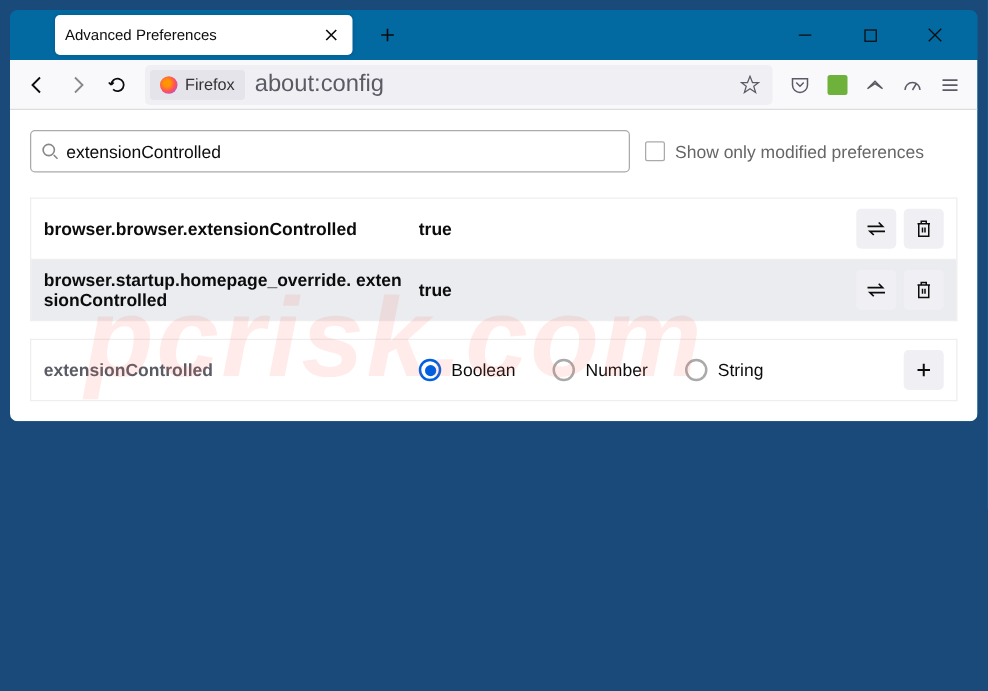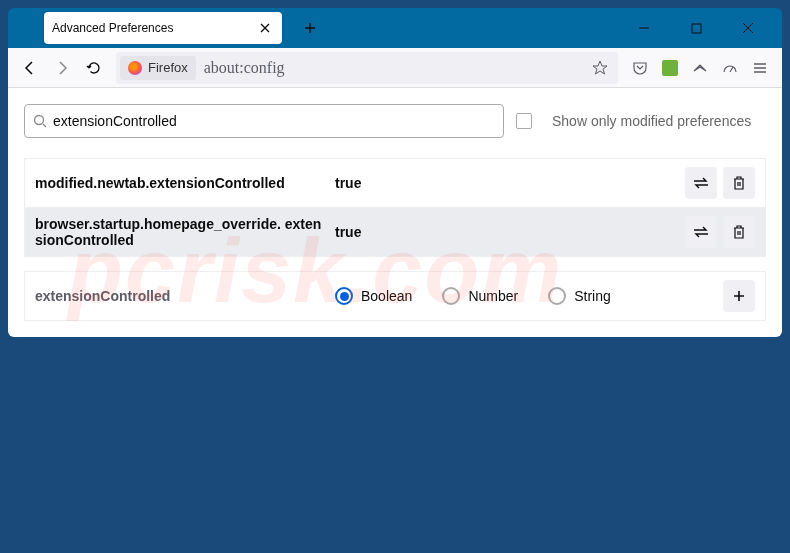--- a/index.html
+++ b/index.html
@@ -9,28 +9,28 @@
     .tab { display: flex; align-items: center; background: #fff; border-radius: 4px; padding: 0 8px; height: 32px; width: 238px; box-shadow: 0 0 3px rgba(0,0,0,.15); }
     .tab-title { font-size: 12px; flex: 1; color: #0c0c0d; }
     .icon-btn { width: 28px; height: 28px; display: inline-flex; align-items: center; justify-content: center; border: none; background: none; cursor: pointer; border-radius: 4px; color: #555; }
     .new-tab { margin-left: 14px; }
     .win-controls { margin-left: auto; display: flex; gap: 24px; padding-right: 14px; }
     .win-controls span { font-size: 14px; color: #0c0c0d; }
     .toolbar { height: 40px; display: flex; align-items: center; padding: 0 8px; gap: 4px; border-bottom: 1px solid #ddd; background: #f9f9fb; }
     .urlbar { flex: 1; display: flex; align-items: center; background: #f0f0f4; border-radius: 4px; height: 32px; padding: 0 4px; margin: 12px 4px; }
     .urlbar-label { display: flex; align-items: center; gap: 6px; padding: 0 8px; height: 24px; background: #e4e4ea; border-radius: 3px; font-size: 13px; color: #333; }
     .ff-logo { width: 14px; height: 14px; border-radius: 50%; background: radial-gradient(circle at 40% 40%, #ff9500 22%, #ff4f5e 55%, #9059ff 90%); }
-    .urlbar-text { font-size: 16px; color: #5b5b66; padding-left: 8px; flex: 1; font-family: Liberation Serif, serif; }
+    .urlbar-text { font-size: 19px; color: #5b5b66; padding-left: 8px; flex: 1; }
     .star { margin-left: auto; }
     .right-icons { display: flex; gap: 2px; }
     .content { padding: 16px 16px; flex: 1; background: #fff; }
     .search-row { display: flex; align-items: center; gap: 12px; margin-bottom: 20px; }
     .search-box { flex: 1; display: flex; align-items: center; border: 1px solid #aaa; border-radius: 4px; height: 34px; padding: 0 8px; max-width: 480px; }
     .search-input { border: none; outline: none; font-size: 14px; flex: 1; color: #0c0c0d; }
-    .checkbox-label { display: flex; align-items: center; gap: 20px; font-size: 14px; color: #666; }
+    .checkbox-label { display: flex; align-items: center; gap: 8px; font-size: 14px; color: #666; }
     .chk { width: 16px; height: 16px; border: 1px solid #aaa; border-radius: 2px; }
     .prefs-group { border: 1px solid #eee; margin-bottom: 14px; }
     .pref-row { display: flex; align-items: center; padding: 8px 10px; border-bottom: 1px solid #eee; min-height: 40px; }
     .pref-row:last-child { border-bottom: none; }
     .pref-row.striped { background: #eaecef; }
     .pref-name { width: 300px; font-size: 14px; font-weight: 700; color: #0c0c0d; word-break: break-all; padding-right: 8px; }
     .pref-value { width: 220px; font-size: 14px; font-weight: 700; color: #0c0c0d; }
     .row-actions { margin-left: auto; display: flex; gap: 6px; }
     .sq-btn { width: 32px; height: 32px; border: none; background: #f0f0f4; border-radius: 4px; display: inline-flex; align-items: center; justify-content: center; cursor: pointer; }
     .new-row { border: 1px solid #eee; display: flex; align-items: center; padding: 8px 10px; }
@@ -152,21 +152,21 @@
         <input class="search-input" value="extensionControlled" style="">
       </div>
       <label class="checkbox-label">
         <span class="chk"></span>
         <span>Show only modified preferences</span>
       </label>
     </div>
 
     <div class="prefs-group">
       <div class="pref-row">
-        <div class="pref-name">modified.newtab.extensionControlled</div>
+        <div class="pref-name">browser.browser.extensionControlled</div>
         <div class="pref-value">true</div>
         <div class="row-actions">
           <button class="sq-btn">
                 <svg width="18" height="14" viewBox="0 0 18 14">
                   <path d="M2 5 H14 L11 2 M16 9 H4 L7 12" stroke="#0c0c0d" stroke-width="1.4" fill="none"></path>
                 </svg>
               </button>
           <button class="sq-btn">
                 <svg width="14" height="16" viewBox="0 0 14 16">
                   <path d="M2 4 H12 M5 4 V2 H9 V4 M3 4 V14 H11 V4 M6 7 V11 M8 7 V11" stroke="#0c0c0d" stroke-width="1.2" fill="none"></path>

